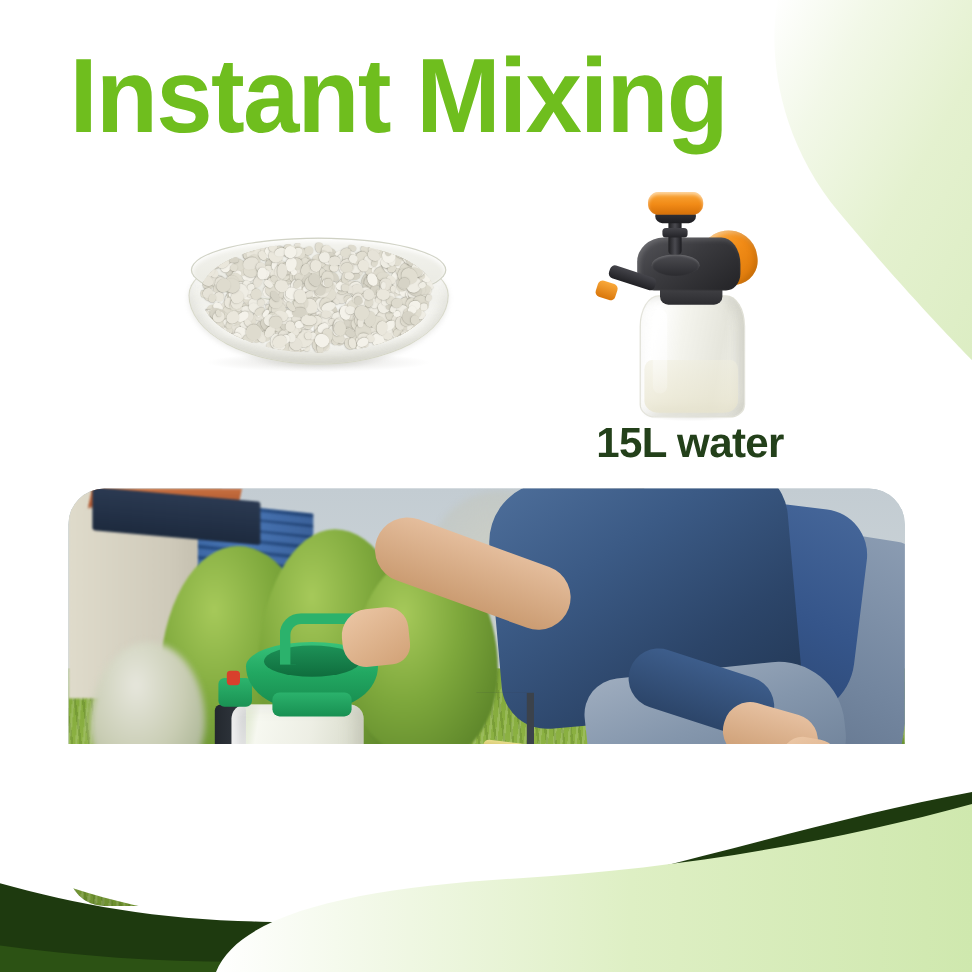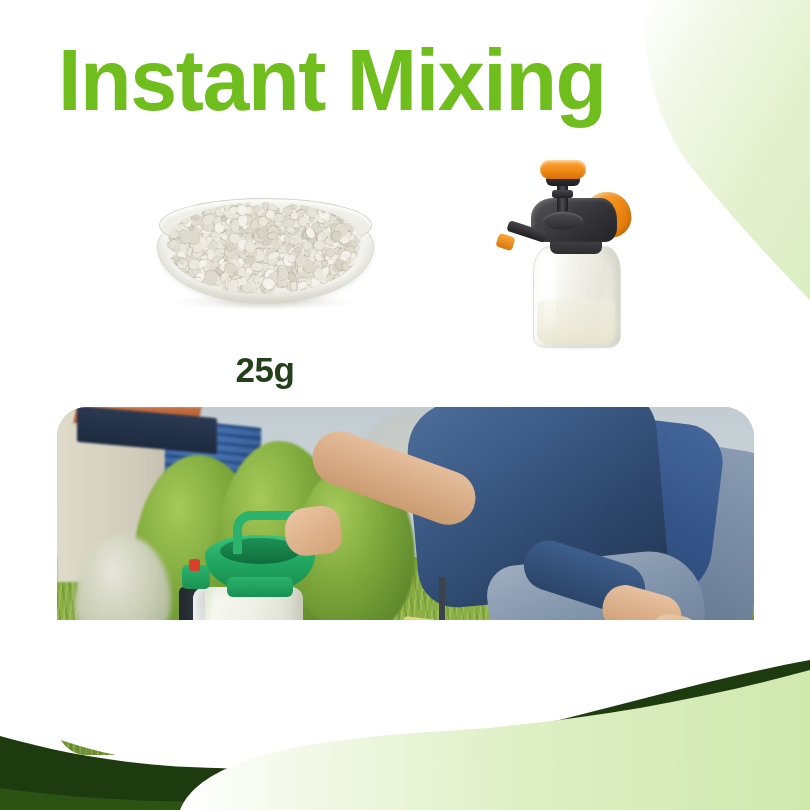--- a/index.html
+++ b/index.html
@@ -1479,21 +1479,20 @@
               <div class="granule" style="left: 144.6px; top: 67.1px; width: 12.4px; height: 9.2px; background: rgb(234, 231, 220); transform: rotate(98deg);"></div>
               <div class="granule" style="left: 96px; top: 75.7px; width: 11px; height: 11.7px; background: rgb(244, 242, 234); transform: rotate(110deg);"></div>
               <div class="granule" style="left: 154.2px; top: 5.5px; width: 5.1px; height: 5.4px; background: rgb(214, 211, 198); transform: rotate(155deg);"></div>
               <div class="granule" style="left: 10.2px; top: 1.1px; width: 11.5px; height: 10px; background: rgb(230, 227, 216); transform: rotate(139deg);"></div>
               <div class="granule" style="left: 160.4px; top: 45.5px; width: 7.8px; height: 8.9px; background: rgb(222, 219, 206); transform: rotate(73deg);"></div>
               <div class="granule" style="left: 63.2px; top: 30.5px; width: 9.7px; height: 10.7px; background: rgb(234, 231, 220); transform: rotate(106deg);"></div>
               <div class="granule" style="left: 14.2px; top: 29.6px; width: 11.2px; height: 11.7px; background: rgb(222, 219, 206); transform: rotate(48deg);"></div>
             </div>
         </div>
       </div>
-      <div class="ingredient-label">25g</div>
     </div>
 
     <div class="ingredient right">
       <div class="ingredient-art">
         <div class="sprayer-wrap">
           <div class="spr-shadow"></div>
           <div class="spr-bottle"></div>
           <div class="spr-liquid"></div>
           <div class="spr-bottle-shine"></div>
           <div class="spr-neck"></div>
@@ -1502,20 +1501,21 @@
           <div class="spr-head"></div>
           <div class="spr-head-ring"></div>
           <div class="spr-nozzle-arm"></div>
           <div class="spr-nozzle-tip"></div>
           <div class="spr-shaft"></div>
           <div class="spr-collar"></div>
           <div class="spr-knob-dark"></div>
           <div class="spr-knob"></div>
         </div>
       </div>
+      <div class="ingredient-label">15L water</div>
     </div>
   </div>
 
   <div class="photo">
     <div class="photo-inner">
       <div class="ph-sky"></div>
       <div class="ph-tree ph-blur-more"></div>
       <div class="ph-tree-bare ph-blur-more"></div>
       <div class="ph-lawn"></div>
       <div class="ph-lawn-texture"></div>

